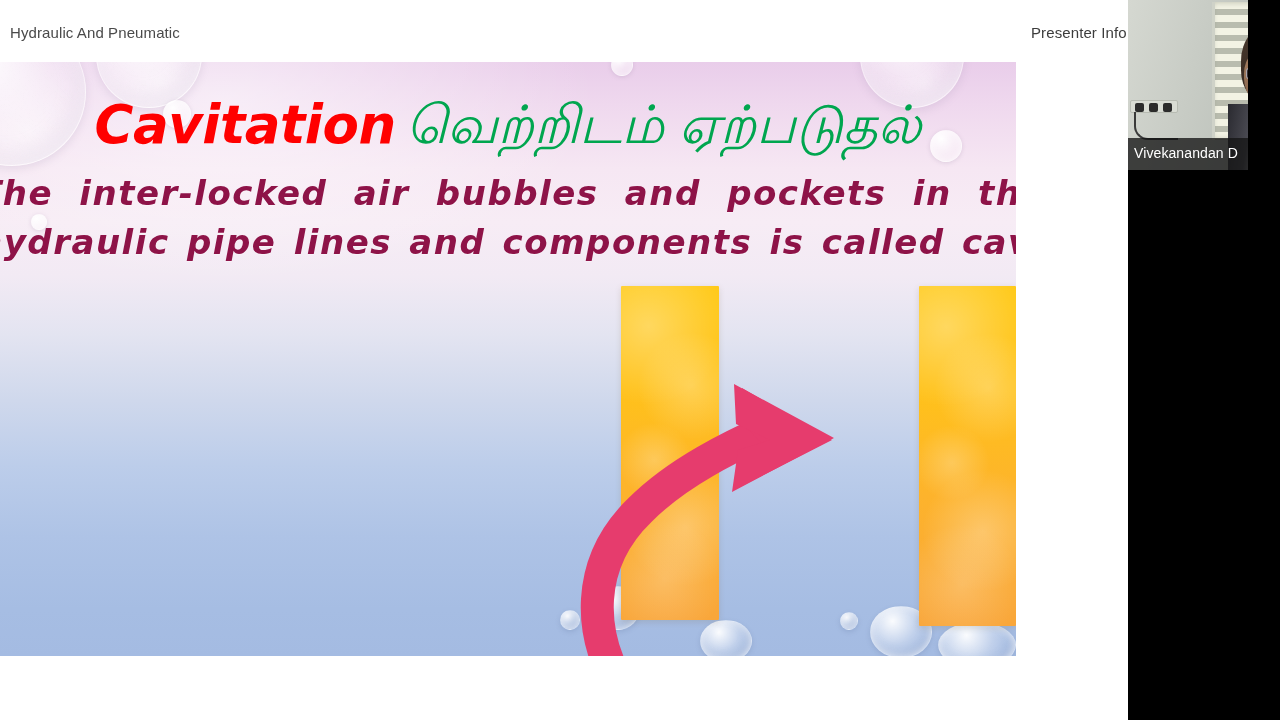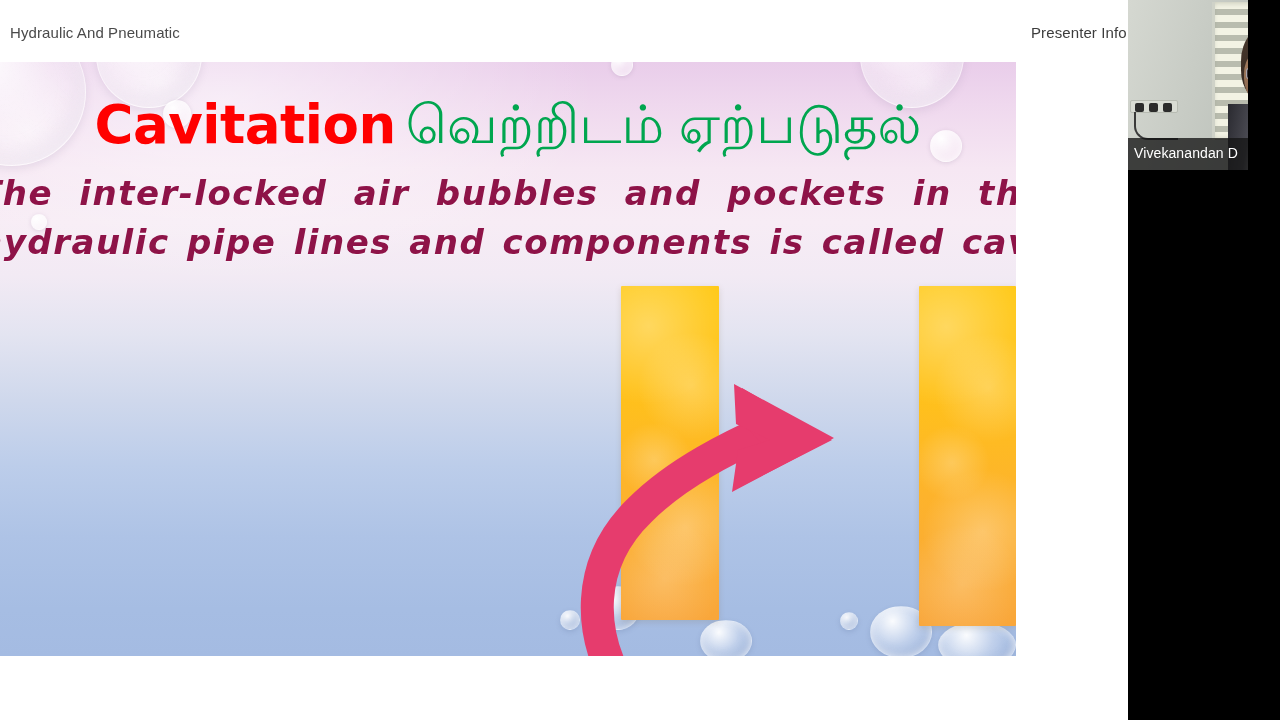--- a/index.html
+++ b/index.html
@@ -81,21 +81,21 @@
                 inset -3px -4px 10px rgba(120,140,180,.25),
                 0 2px 5px rgba(90,110,150,.22);
     border:1px solid rgba(255,255,255,.45);
     pointer-events:none;
   }
 
   
   .slide-title {
     position:absolute; left:0; top:36px; width:1016px;
     text-align:center; white-space:nowrap;
-    font-size:53px; font-weight:bold; line-height:1;
+    font-size:53px; font-weight:bold; line-height:1;font-style:italic;
   }
   .slide-title .en {
     color:#ff0000;
     font-family:"DejaVu Sans", sans-serif;
     letter-spacing:-.5px;
   }
   .slide-title .ta {
     color:#00a64f;
     font-family:"Liberation Sans", sans-serif;
     font-weight:normal;

